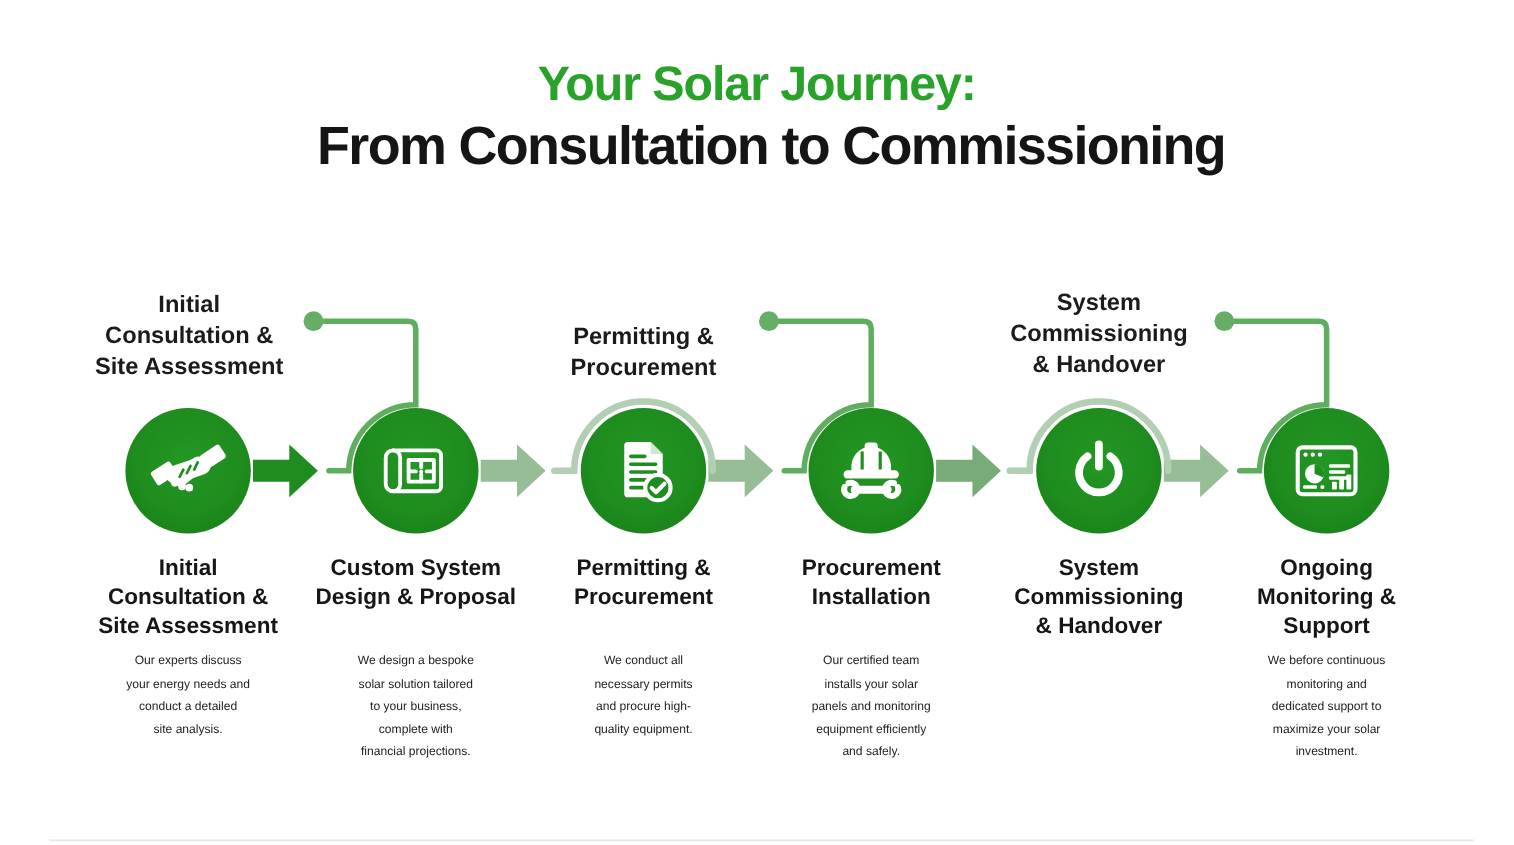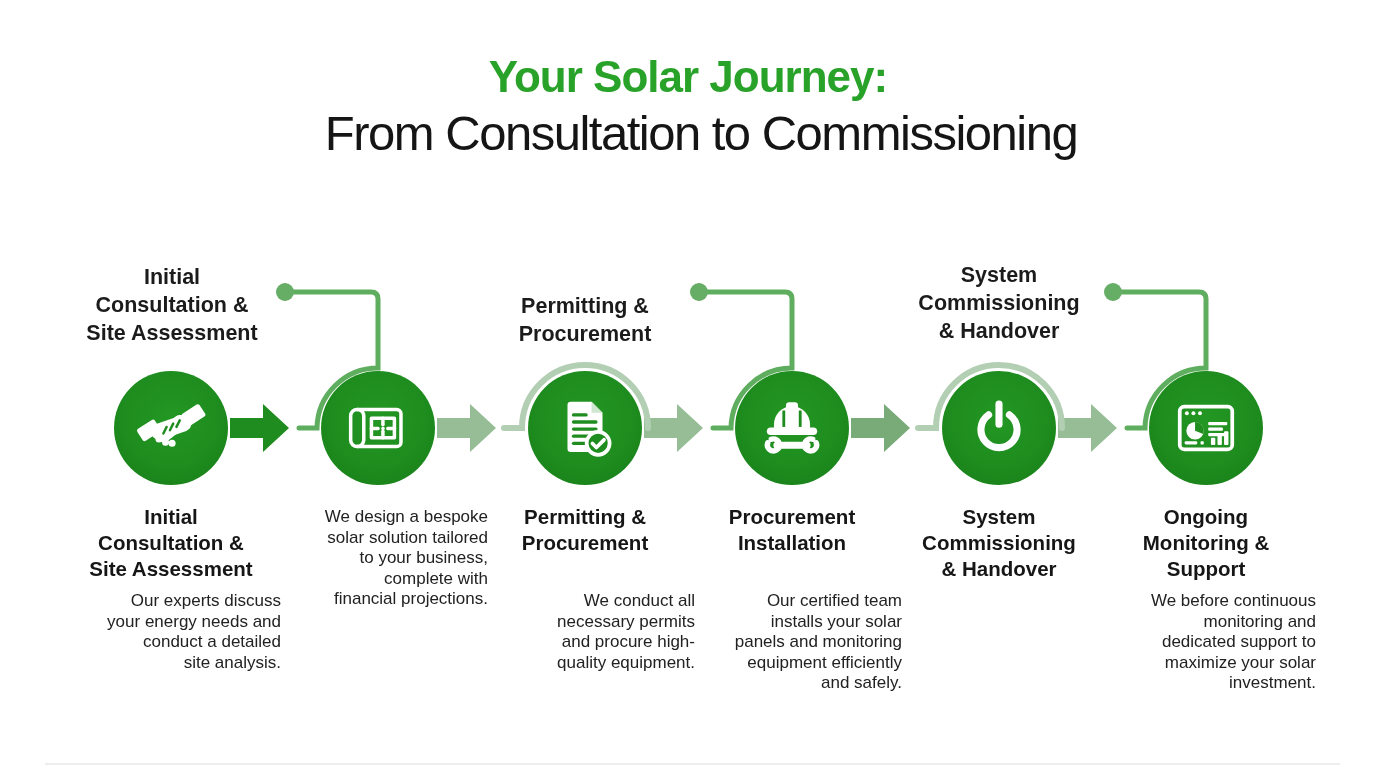--- a/index.html
+++ b/index.html
@@ -2,38 +2,38 @@
 <html><head>
 <meta charset="utf-8">
 <style>
   html,body{margin:0;padding:0;background:#ffffff;}
   .canvas{
     position:relative;width:1376px;height:768px;background:#ffffff;overflow:hidden;
     font-family:"Liberation Sans","DejaVu Sans",sans-serif;
   }
   .header{position:absolute;top:50px;left:0;width:1376px;text-align:center;}
   .header .t1{font-size:44px;font-weight:bold;color:#28a228;letter-spacing:-1px;line-height:54px;}
-  .header .t2{font-size:49px;font-weight:normal;color:#151515;letter-spacing:-1.5px;line-height:58px;padding-left:26px;}
+  .header .t2{font-size:49px;font-weight:bold;color:#151515;letter-spacing:-1.5px;line-height:58px;padding-left:26px;}
   svg.overlay{position:absolute;left:0;top:0;z-index:1;}
   .top-label{
     position:absolute;width:240px;text-align:center;z-index:2;
     font-size:21.5px;font-weight:bold;color:#1b1b1b;line-height:28px;white-space:pre-line;
   }
   .circle{
     position:absolute;top:371px;width:114px;height:114px;border-radius:50%;z-index:3;
     background:radial-gradient(circle at 50% 42%,#239723 0%,#1e8c1e 55%,#177c17 100%);
     display:flex;align-items:center;justify-content:center;
   }
   .col{position:absolute;top:504px;width:220px;text-align:center;z-index:2;}
   .col .stitle{
     font-size:20.5px;font-weight:bold;color:#161616;line-height:26px;
     white-space:pre-line;min-height:84px;
   }
   .col .sdesc{
-    margin-top:3px;font-size:17px;color:#222222;line-height:20.5px;white-space:pre-line;text-align:right;
+    margin-top:3px;font-size:11px;color:#222222;line-height:20.5px;white-space:pre-line;
   }
 </style>
 </head>
 <body>
 
 <div class="canvas">
 
   <div class="header">
     <div class="t1">Your Solar Journey:</div>
     <div class="t2">From Consultation to Commissioning</div>
@@ -169,20 +169,22 @@
   <div class="col" style="left:61px;">
     <div class="stitle">Initial
 Consultation &amp;
 Site Assessment</div>
     <div class="sdesc">Our experts discuss
 your energy needs and
 conduct a detailed
 site analysis.</div>
   </div>
   <div class="col" style="left:268px;">
+    <div class="stitle">Custom System
+Design &amp; Proposal</div>
     <div class="sdesc">We design a bespoke
 solar solution tailored
 to your business,
 complete with
 financial projections.</div>
   </div>
   <div class="col" style="left:475px;">
     <div class="stitle">Permitting &amp;
 Procurement</div>
     <div class="sdesc">We conduct all

